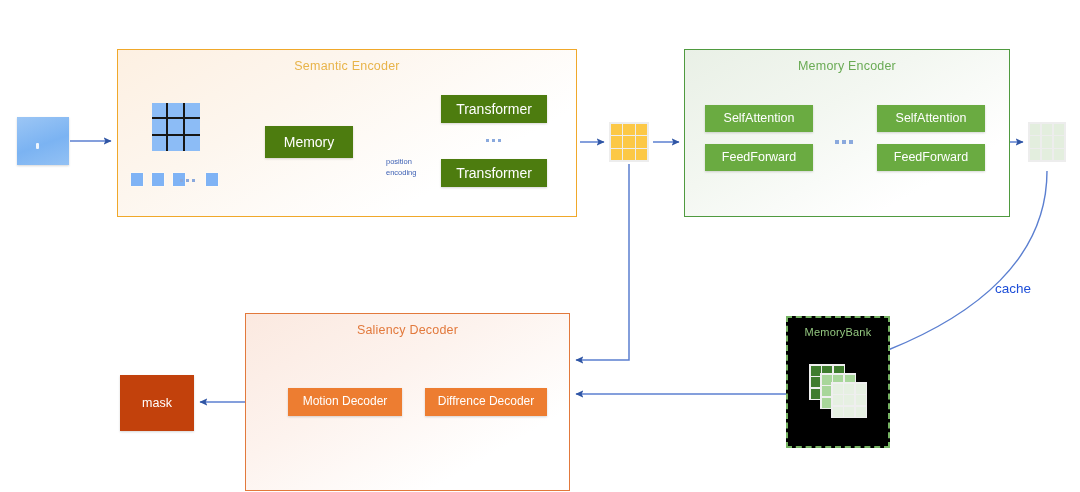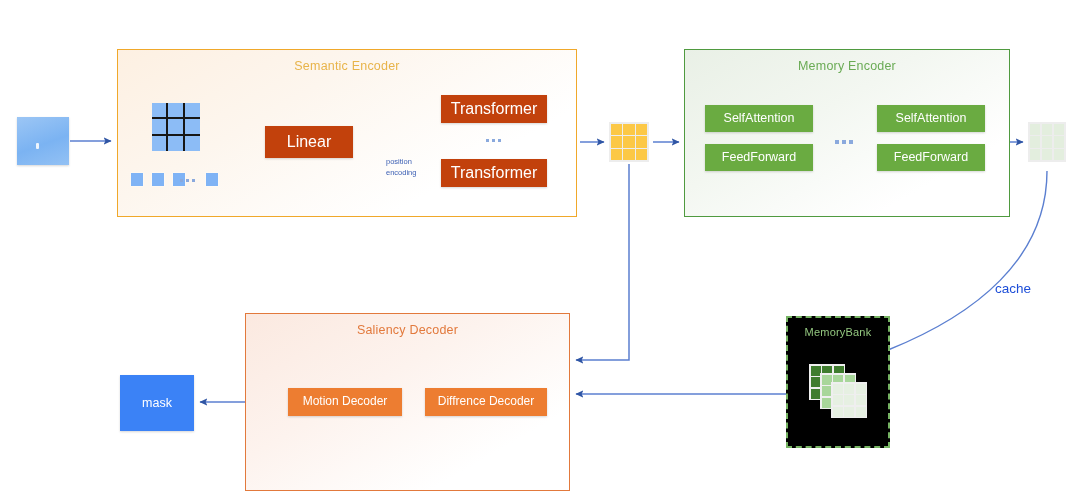--- a/index.html
+++ b/index.html
@@ -46,24 +46,24 @@
   }
   #memorybank .section-title{color:#93c77f;font-size:11px;top:8px;}
 
   
   .node{
     position:absolute;box-sizing:border-box;display:flex;
     align-items:center;justify-content:center;
     color:#ffffff;text-align:center;line-height:1.15;
     box-shadow:0 1px 2px rgba(0,0,0,.16);
   }
-  .node.amber{background:#c2410c;font-size:16px;}
+  .node.amber{background:#4d7c0f;font-size:14px;}
   .node.green{background:#6aab41;font-size:12.5px;}
   .node.orange{background:#ed7d31;font-size:12px;}
-  .node.bluebox{background:#3b82f6;font-size:12.5px;}
+  .node.bluebox{background:#c2410c;font-size:12.5px;}
   .node.lightblue{background:linear-gradient(160deg,#9cc6f5 0%,#7bb3f2 55%,#93c1f4 100%);}
 
   
   #input-frame{left:17px;top:94px;width:52px;height:48px;}
   #input-frame .speck{
     position:absolute;left:19px;top:26px;width:3px;height:6px;
     background:#eef5fd;border-radius:1px;
   }
 
   #linear-box{left:265px;top:103px;width:88px;height:32px;}
@@ -208,21 +208,21 @@
   <div class="patch" id="patch-0"></div>
   <div class="patch" id="patch-1"></div>
   <div class="patch" id="patch-2"></div>
   <div class="dots" id="dots-patches">
     <i></i>
       <i></i>
       <i></i>
   </div>
   <div class="patch" id="patch-3"></div>
 
-  <div class="node amber" id="linear-box">Linear</div>
+  <div class="node amber" id="linear-box">Memory</div>
 
   <div class="label" id="pos-enc-label">position encoding</div>
 
   <div class="node amber" id="transformer-top">Transformer</div>
   <div class="dots" id="dots-transformer">
     <i></i>
       <i></i>
       <i></i>
   </div>
   <div class="node amber" id="transformer-bottom">Transformer</div>

